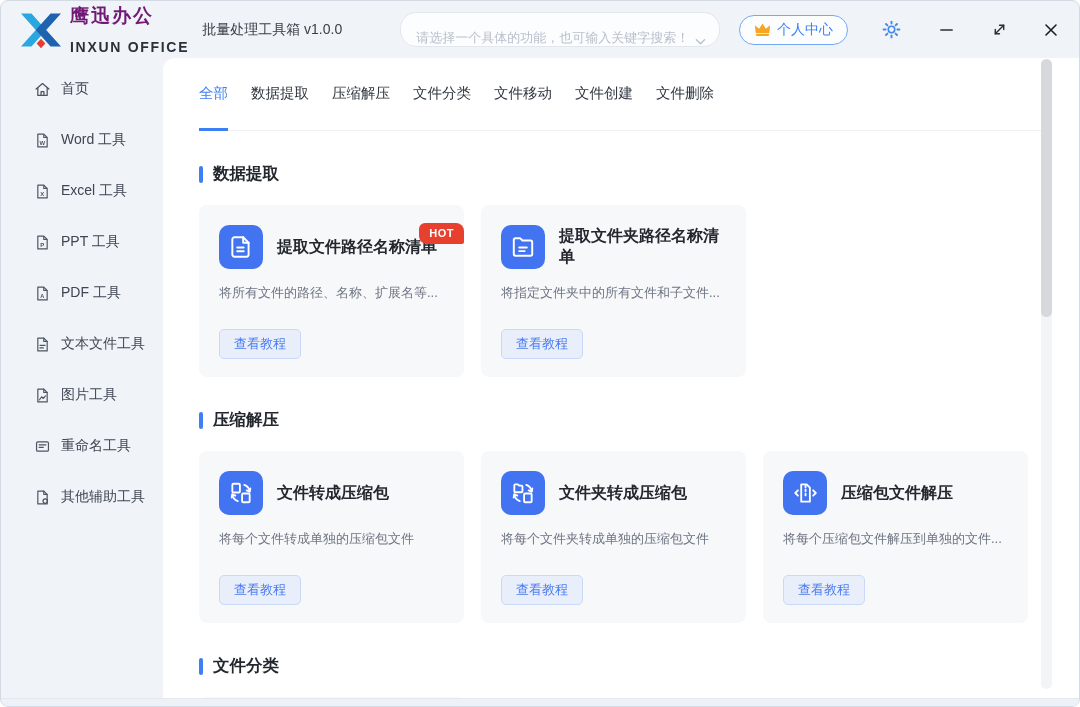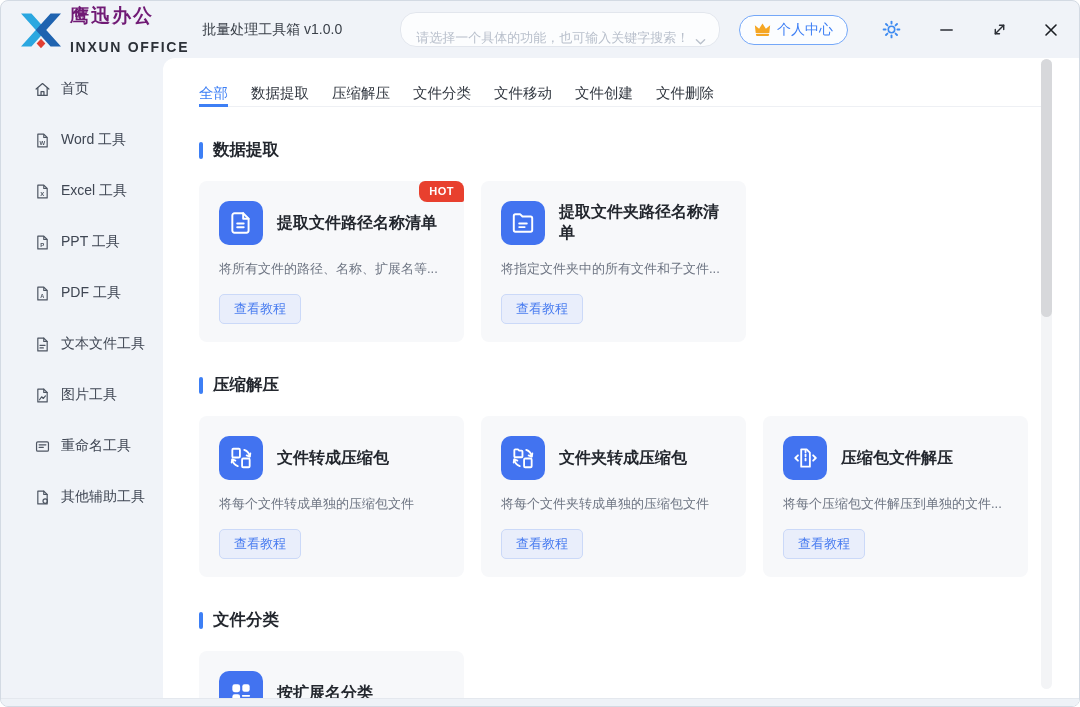--- a/index.html
+++ b/index.html
@@ -54,21 +54,21 @@
   }
   .side-item .icn { width:18px; height:18px; display:flex; align-items:center; justify-content:center; flex-shrink:0; }
   .side-item.active { background:#3d7ff5; color:#ffffff; font-weight:700; }
 
   .main {
     flex:1; background:#ffffff; border-top-left-radius:12px;
     padding:26px 36px 0; overflow:hidden; position:relative; min-width:0;
   }
 
   .tabs { display:flex; gap:23px; border-bottom:1px solid #eef0f4; }
-  .tab { font-size:14.5px; color:#2f353e; padding-bottom:1px; cursor:pointer; }
+  .tab { font-size:14.5px; color:#2f353e; padding-bottom:25px; cursor:pointer; }
   .tab.active { color:#3d7ff5; border-bottom:3px solid #3d7ff5; margin-bottom:-1px; }
 
   .section { margin-top:32px; }
   .section:first-of-type { margin-top:26px; }
   .section-head { display:flex; align-items:center; gap:10px; }
   .section-bar { width:4px; height:17px; background:#3d7ff5; border-radius:2px; }
   .section-title { font-size:16.5px; font-weight:700; color:#23272e; }
 
   .cards { display:grid; grid-template-columns:repeat(3,265px); gap:17px; margin-top:20px; }
   .card {
@@ -76,26 +76,26 @@
     padding:20px 20px 18px; min-height:137px; cursor:pointer;
   }
   .card-top { display:flex; align-items:center; gap:14px; }
   .card-icon {
     width:44px; height:44px; border-radius:10px; background:#4273f0;
     display:flex; align-items:center; justify-content:center; flex-shrink:0;
   }
   .card-title { font-size:16px; font-weight:700; color:#23272e; }
   .card-desc { margin-top:15px; font-size:13px; color:#6e7583; white-space:nowrap; overflow:hidden; }
   .card-btn {
-    margin-top:16px; display:inline-block; font-size:13px; color:#4a7df0;
+    margin-top:27px; display:inline-block; font-size:13px; color:#4a7df0;
     background:#e9eefb; border:1px solid #cbd9f8; border-radius:5px;
     padding:5px 14px; cursor:pointer;
   }
   .hot-badge {
-    position:absolute; top:0; right:0; background:#e8402e; color:#fff;
+    position:absolute; top:18px; right:0; background:#e8402e; color:#fff;
     font-size:11px; font-weight:700; letter-spacing:.5px;
     padding:4px 10px 5px; border-radius:6px 8px 2px 8px;
   }
 
   
   .scroll-track {
     position:absolute; top:58px; bottom:17px; right:27px; width:11px;
     border-radius:6px; background:#f3f4f6;
   }
   .scroll-thumb {

